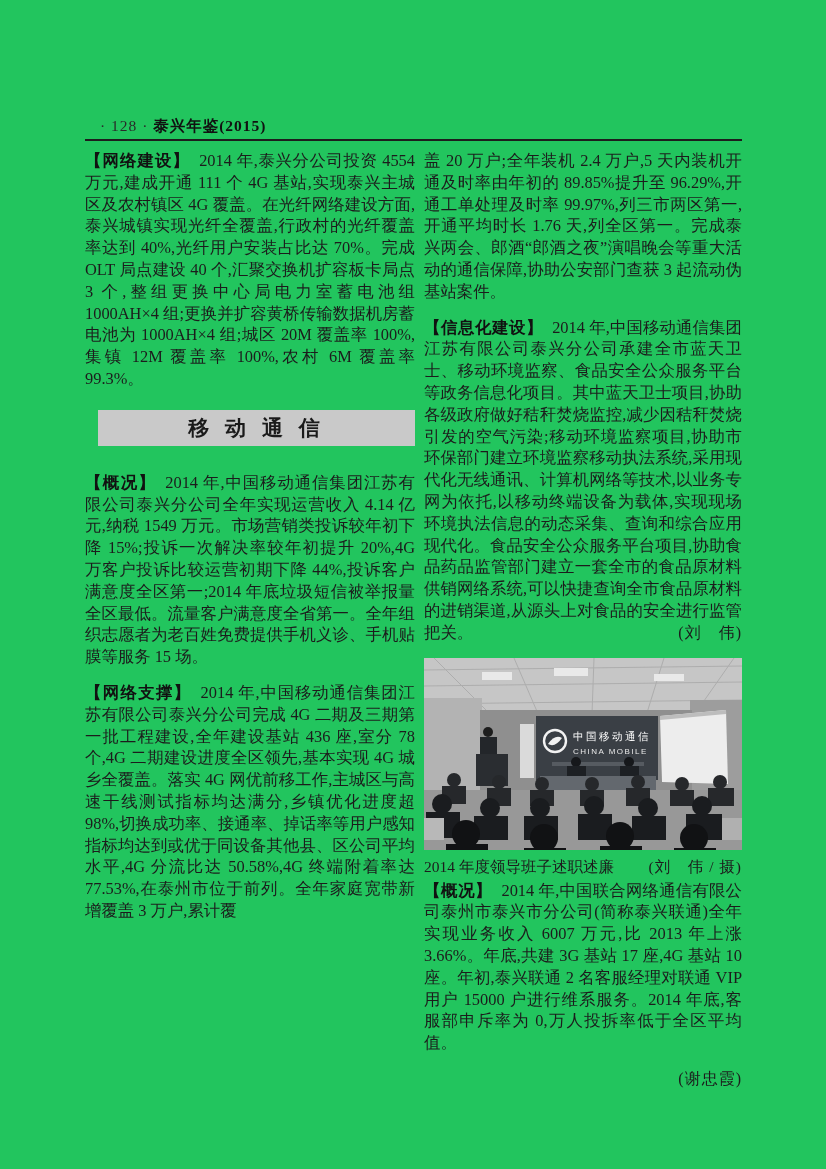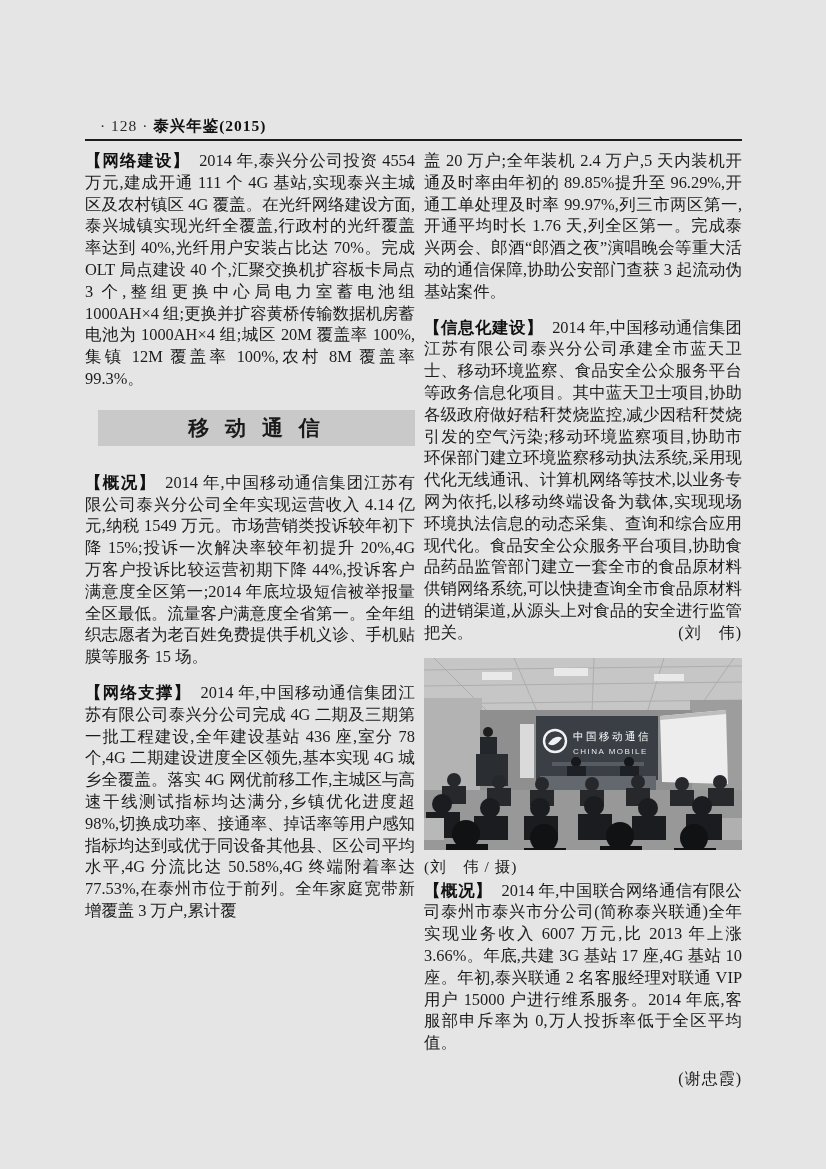--- a/index.html
+++ b/index.html
@@ -1,19 +1,19 @@
 <!DOCTYPE html>
 <html><head>
 <meta charset="utf-8">
 <style>
   html,body{margin:0;padding:0;background:#ffffff;}
   #page{
     position:relative;
     width:826px;height:1169px;
-    background:#e5e5e5;
+    background:#22c55e;
     font-family:"Liberation Serif","DejaVu Serif",serif;
     color:#1c1c1c;
     overflow:hidden;
   }
   
   .running-head{
     position:absolute;left:100px;top:116px;width:642px;
     font-size:15.5px;letter-spacing:1px;color:#2a2a2a;
   }
   .running-head .bookname{font-weight:bold;color:#111;}
@@ -77,21 +77,21 @@
 <div id="page">
 
   <div class="running-head">
     <span>· 128 ·</span>
     <span class="bookname">泰兴年鉴(2015)</span>
   </div>
   <div class="head-rule"></div>
 
   <div class="col col-left">
 
-    <p class="entry"><span class="label">【网络建设】</span><span>2014 年,泰兴分公司投资 4554 万元,建成开通 111 个 4G 基站,实现泰兴主城区及农村镇区 4G 覆盖。在光纤网络建设方面,泰兴城镇实现光纤全覆盖,行政村的光纤覆盖率达到 40%,光纤用户安装占比达 70%。完成 OLT 局点建设 40 个,汇聚交换机扩容板卡局点 3 个,整组更换中心局电力室蓄电池组 1000AH×4 组;更换并扩容黄桥传输数据机房蓄电池为 1000AH×4 组;城区 20M 覆盖率 100%,集镇 12M 覆盖率 100%,农村 8M 覆盖率 99.3%。</span></p>
+    <p class="entry"><span class="label">【网络建设】</span><span>2014 年,泰兴分公司投资 4554 万元,建成开通 111 个 4G 基站,实现泰兴主城区及农村镇区 4G 覆盖。在光纤网络建设方面,泰兴城镇实现光纤全覆盖,行政村的光纤覆盖率达到 40%,光纤用户安装占比达 70%。完成 OLT 局点建设 40 个,汇聚交换机扩容板卡局点 3 个,整组更换中心局电力室蓄电池组 1000AH×4 组;更换并扩容黄桥传输数据机房蓄电池为 1000AH×4 组;城区 20M 覆盖率 100%,集镇 12M 覆盖率 100%,农村 6M 覆盖率 99.3%。</span></p>
 
 
     <div class="section-bar">
       <span class="section-title">移 动 通 信</span>
     </div>
 
     <p class="entry"><span class="label">【概况】</span><span>2014 年,中国移动通信集团江苏有限公司泰兴分公司全年实现运营收入 4.14 亿元,纳税 1549 万元。市场营销类投诉较年初下降 15%;投诉一次解决率较年初提升 20%,4G 万客户投诉比较运营初期下降 44%,投诉客户满意度全区第一;2014 年底垃圾短信被举报量全区最低。流量客户满意度全省第一。全年组织志愿者为老百姓免费提供手机义诊、手机贴膜等服务 15 场。</span></p>
 
     <p class="entry"><span class="label">【网络支撑】</span><span>2014 年,中国移动通信集团江苏有限公司泰兴分公司完成 4G 二期及三期第一批工程建设,全年建设基站 436 座,室分 78 个,4G 二期建设进度全区领先,基本实现 4G 城乡全覆盖。落实 4G 网优前移工作,主城区与高速干线测试指标均达满分,乡镇优化进度超 98%,切换成功率、接通率、掉话率等用户感知指标均达到或优于同设备其他县、区公司平均水平,4G 分流比达 50.58%,4G 终端附着率达 77.53%,在泰州市位于前列。全年家庭宽带新增覆盖 3 万户,累计覆</span></p>
 
@@ -192,20 +192,21 @@
             <rect x="176" y="188" width="42" height="8"></rect>
           <circle cx="270" cy="180" r="14"></circle>
             <rect x="250" y="190" width="42" height="6"></rect>
         </g>
 
         <rect x="0" y="160" width="20" height="22" fill="#b8b8b8"></rect>
         <rect x="298" y="160" width="20" height="22" fill="#b0b0b0"></rect>
       </svg>
     </div>
     <div class="photo-caption-row">
+      <span>2014 年度领导班子述职述廉</span>
       <span class="photo-credit">(刘　伟 / 摄)</span>
     </div>
 
 
     <p class="entry"><span class="label">【概况】</span><span>2014 年,中国联合网络通信有限公司泰州市泰兴市分公司(简称泰兴联通)全年实现业务收入 6007 万元,比 2013 年上涨 3.66%。年底,共建 3G 基站 17 座,4G 基站 10 座。年初,泰兴联通 2 名客服经理对联通 VIP 用户 15000 户进行维系服务。2014 年底,客服部申斥率为 0,万人投拆率低于全区平均值。</span></p>
     <div class="attrib-line">(谢忠霞)</div>
 
   </div>
 
 </div>

